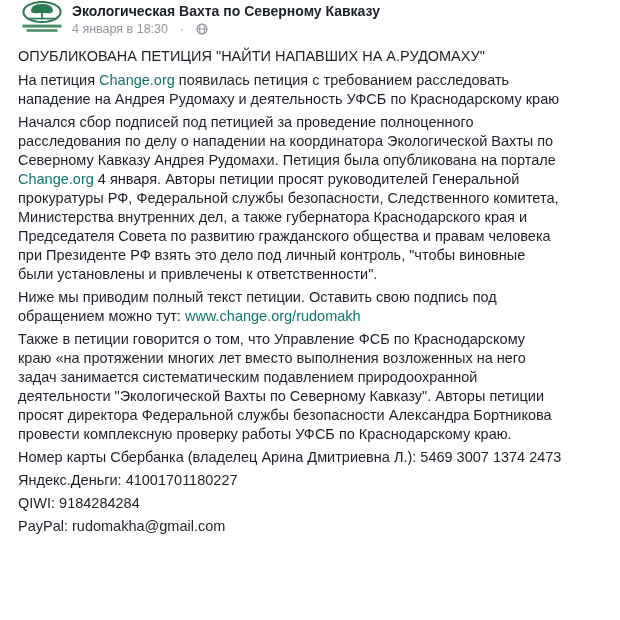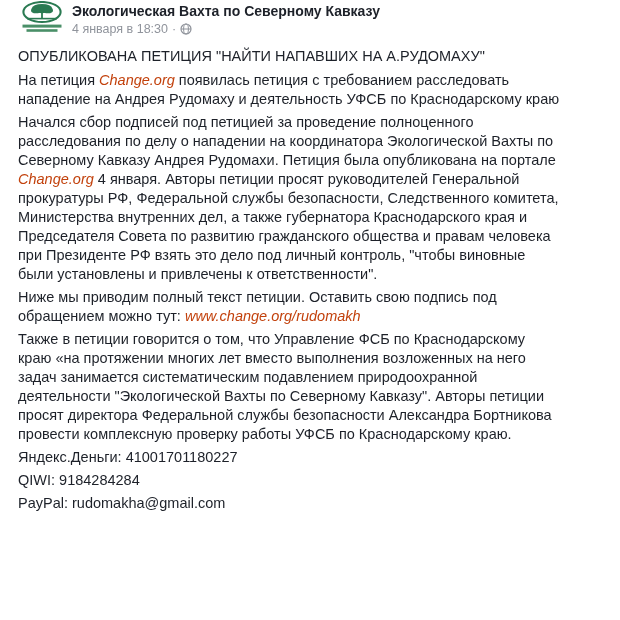--- a/index.html
+++ b/index.html
@@ -14,35 +14,35 @@
   
   .header { display: flex; align-items: flex-start; padding: 1px 0 0 22px; }
   .avatar { width: 40px; height: 32px; flex: 0 0 auto; cursor: pointer; }
   .hmeta { margin-left: 10px; padding-top: 2px; }
   .page-name {
     font-size: 14px; font-weight: bold; color: #1d2129;
     line-height: 17px; cursor: pointer;
   }
   .sub {
     margin-top: 2px; font-size: 12.5px; color: #90949c;
-    display: flex; align-items: center; gap: 4px; line-height: 14px;
+    display: flex; align-items: center; gap: 12px; line-height: 14px;
   }
   .sub .ts { cursor: pointer; }
   .globe { display: inline-block; width: 12px; height: 12px; }
 
   
   .body { padding: 11px 6px 0 18px; }
   .body p {
     margin: 0 0 4px 0;
     font-size: 14.5px; line-height: 19px;
     white-space: pre;
     color: #1d2129;
   }
   .body p.title { margin-bottom: 5px; }
-  a.lnk { color: #c2410c; text-decoration: none; cursor: pointer; font-style: italic; }
+  a.lnk { color: #0f766e; text-decoration: none; cursor: pointer; }
 </style>
 </head>
 <body>
 
 <div class="post">
 
   <div class="header">
     <div class="avatar">
       <svg width="40" height="32" viewBox="0 0 40 32" xmlns="http://www.w3.org/2000/svg">
         <ellipse cx="20" cy="11" rx="18.6" ry="10" fill="#ffffff" stroke="#2a7a52" stroke-width="2.1"></ellipse>
@@ -85,18 +85,19 @@
 при Президенте РФ взять это дело под личный контроль, "чтобы виновные
 были установлены и привлечены к ответственности".</span></p>
     <p><span>Ниже мы приводим полный текст петиции. Оставить свою подпись под
 обращением можно тут: </span><a class="lnk" href="#">www.change.org/rudomakh</a></p>
     <p><span>Также в петиции говорится о том, что Управление ФСБ по Краснодарскому
 краю «на протяжении многих лет вместо выполнения возложенных на него
 задач занимается систематическим подавлением природоохранной
 деятельности "Экологической Вахты по Северному Кавказу". Авторы петиции
 просят директора Федеральной службы безопасности Александра Бортникова
 провести комплексную проверку работы УФСБ по Краснодарскому краю.</span></p>
+    <p><span>Номер карты Сбербанка (владелец Арина Дмитриевна Л.): 5469 3007 1374 2473</span></p>
     <p><span>Яндекс.Деньги: 41001701180227</span></p>
     <p><span>QIWI: 9184284284</span></p>
     <p><span>PayPal: rudomakha@gmail.com</span></p>
   </div>
 
 </div>
 
 </body></html>

